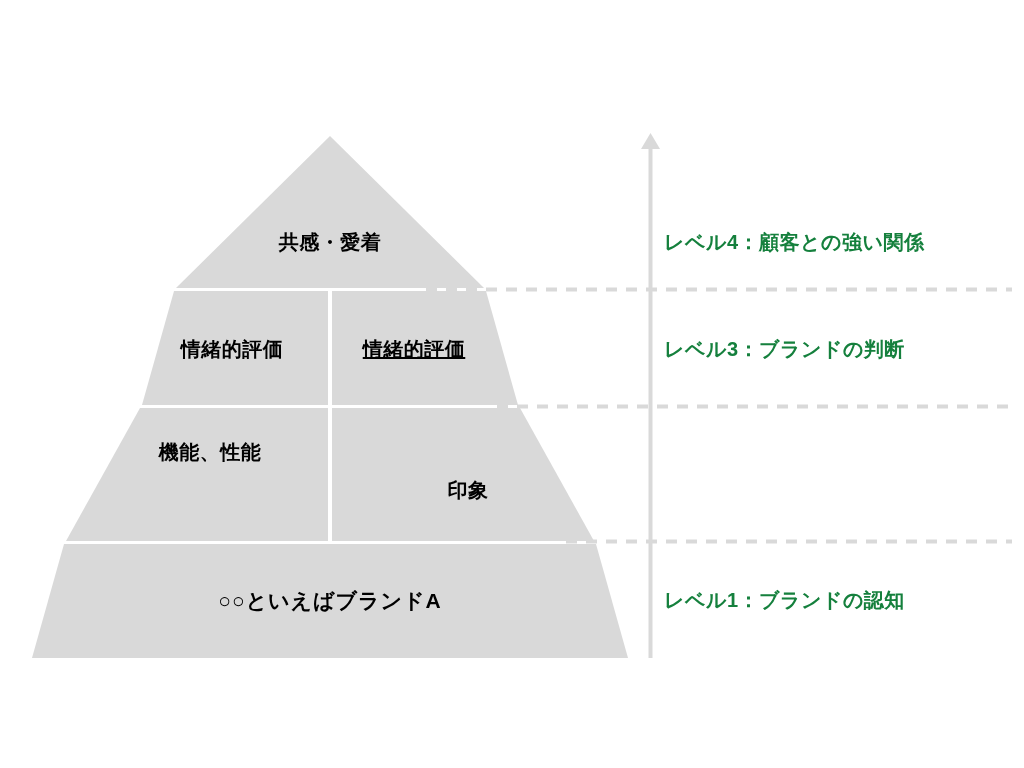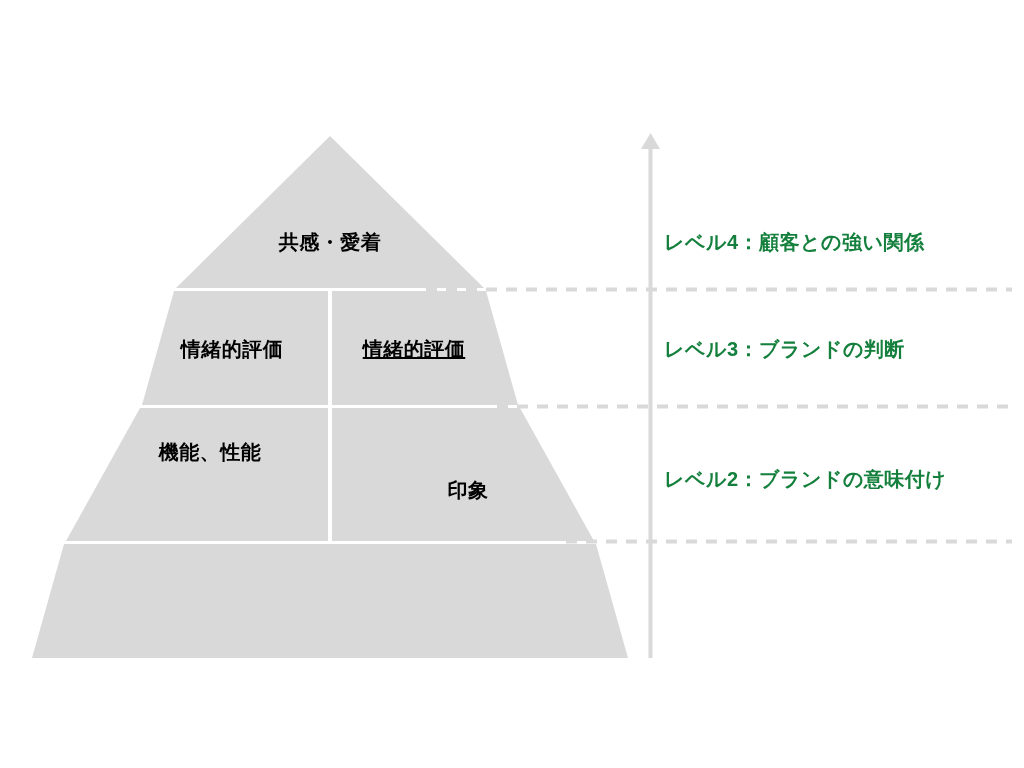--- a/index.html
+++ b/index.html
@@ -94,35 +94,36 @@
     </svg>
 
     <div class="pyr-label" style="left:330px; top:242px;">共感・愛着</div>
 
     <div class="pyr-label" style="left:232px; top:349px;">情緒的評価</div>
     <div class="pyr-label" style="left:414px; top:349px;text-decoration:underline;">情緒的評価</div>
 
     <div class="pyr-label" style="left:210px; top:452px;">機能、性能</div>
     <div class="pyr-label" style="left:424px; top:490px;margin-left:44px;">印象</div>
 
+    <div class="pyr-label wide" style="left:330px; top:600px;">○○といえばブランドA</div>
   </div>
 
   <svg id="axis-svg" width="1024" height="768" viewBox="0 0 1024 768">
 
     <line x1="650.5" y1="147" x2="650.5" y2="658" stroke="#D9D9D9" stroke-width="4"></line>
 
     <polygon points="650.5,133 660,149 641,149" fill="#D9D9D9"></polygon>
 
     <line x1="426" y1="289.5" x2="1012" y2="289.5" stroke="#D9D9D9" stroke-width="4" stroke-dasharray="11 9" stroke-linecap="butt"></line>
 
     <line x1="497" y1="406.5" x2="1012" y2="406.5" stroke="#D9D9D9" stroke-width="4" stroke-dasharray="11 9" stroke-linecap="butt"></line>
 
     <line x1="566" y1="541.5" x2="1012" y2="541.5" stroke="#D9D9D9" stroke-width="4" stroke-dasharray="11 9" stroke-linecap="butt"></line>
   </svg>
 
   <div class="level-label" style="left:664px; top:242px;">レベル4：顧客との強い関係</div>
 
   <div class="level-label" style="left:664px; top:349px;">レベル3：ブランドの判断</div>
 
-  <div class="level-label" style="left:664px; top:479px;">レベル2：ブランドの意味付け</div>
 
+  <div class="level-label" style="left:664px; top:600px;">レベル1：ブランドの認知</div>
 
 </div>
 
 </body></html>

